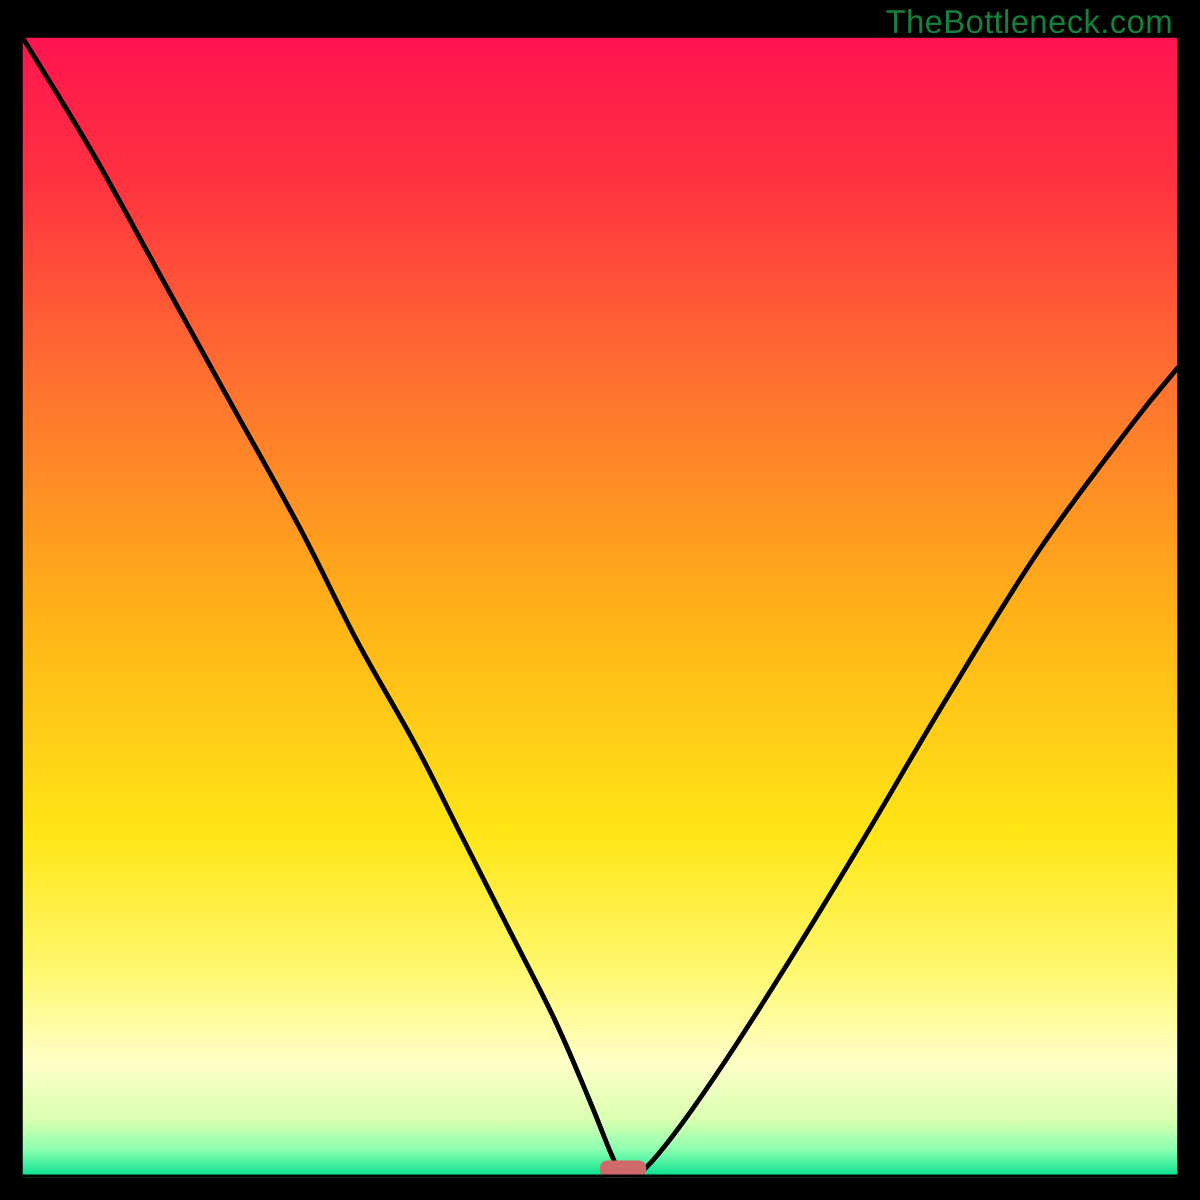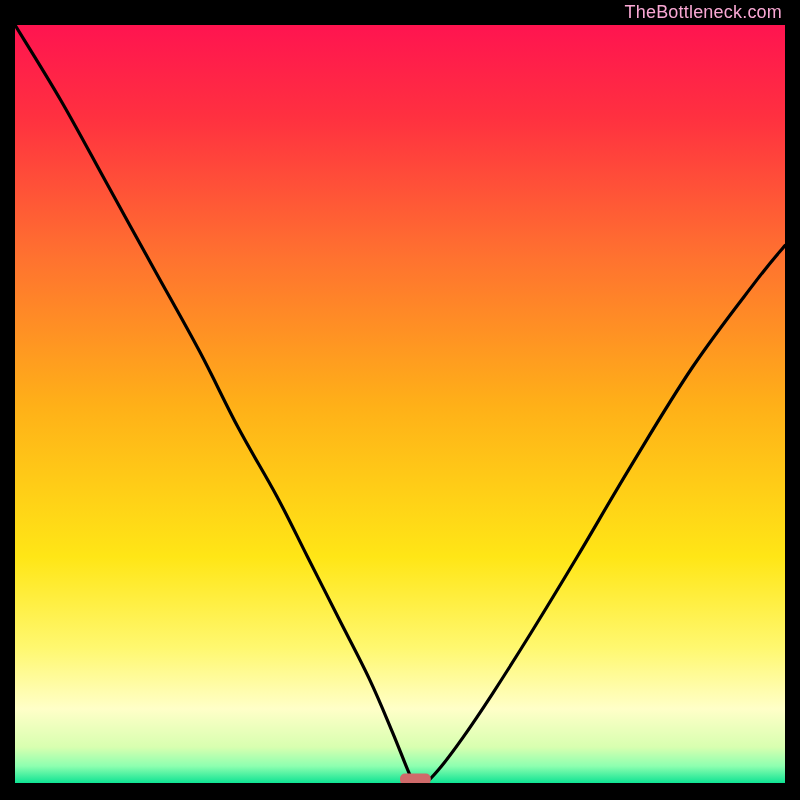--- a/index.html
+++ b/index.html
@@ -14,22 +14,22 @@
   .frame {
     position: relative;
     width: 800px;
     height: 800px;
     background: #000;
   }
   .watermark {
     position: absolute;
     top: 2px;
     right: 18px;
-    color: #f9a8d4;
-    font-size: 18px;
+    color: #15803d;
+    font-size: 22px;
     font-weight: 500;
     letter-spacing: 0.2px;
     z-index: 10;
   }
   .plot {
     position: absolute;
     left: 15px;
     top: 25px;
     width: 770px;
     height: 760px;

